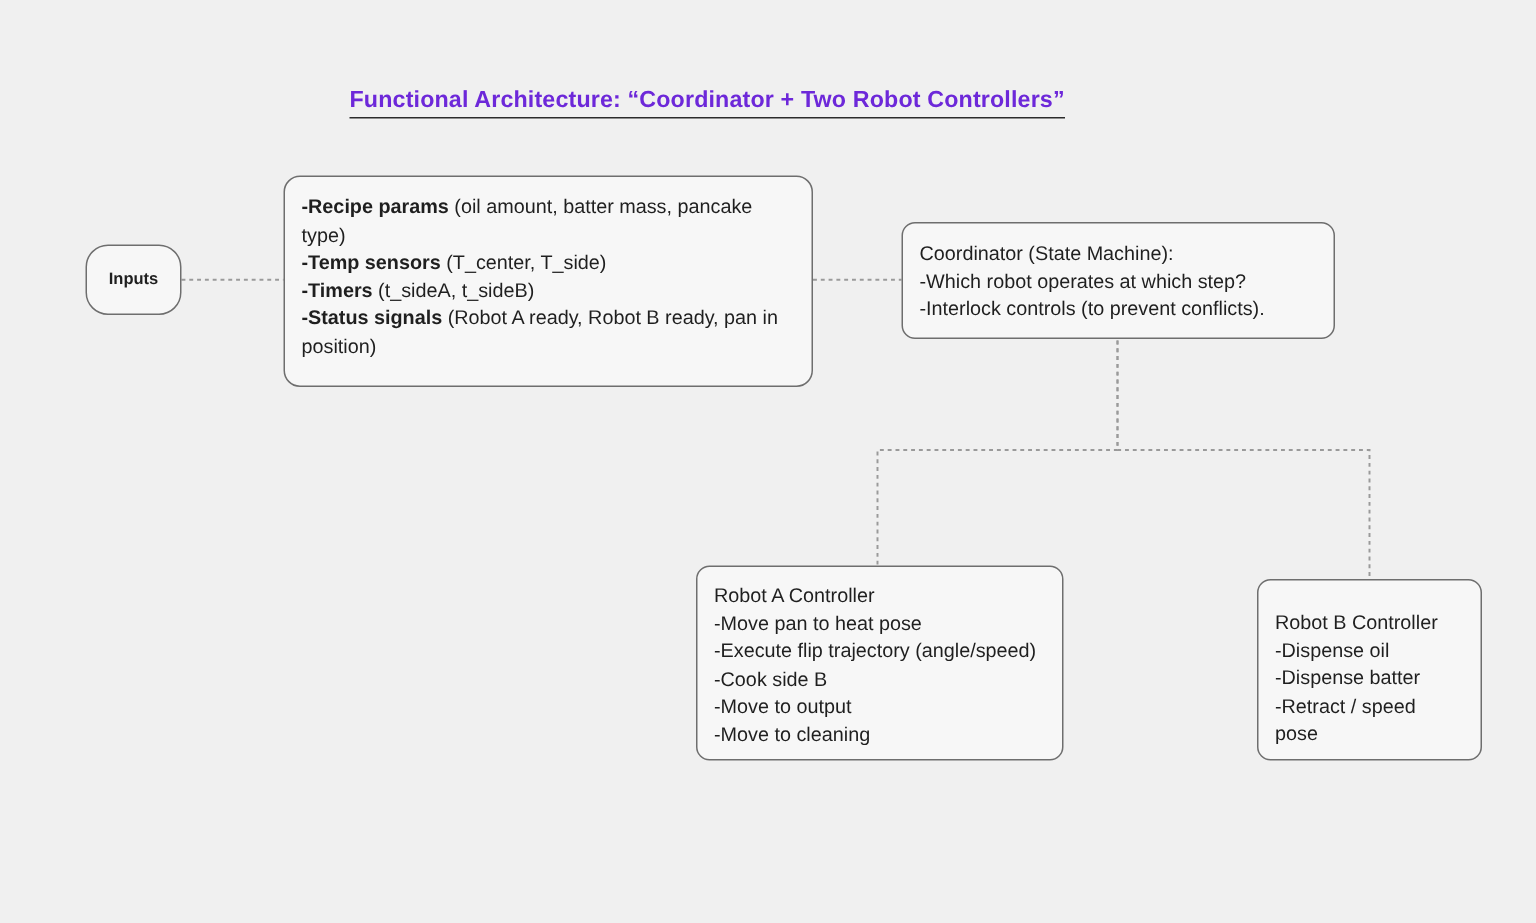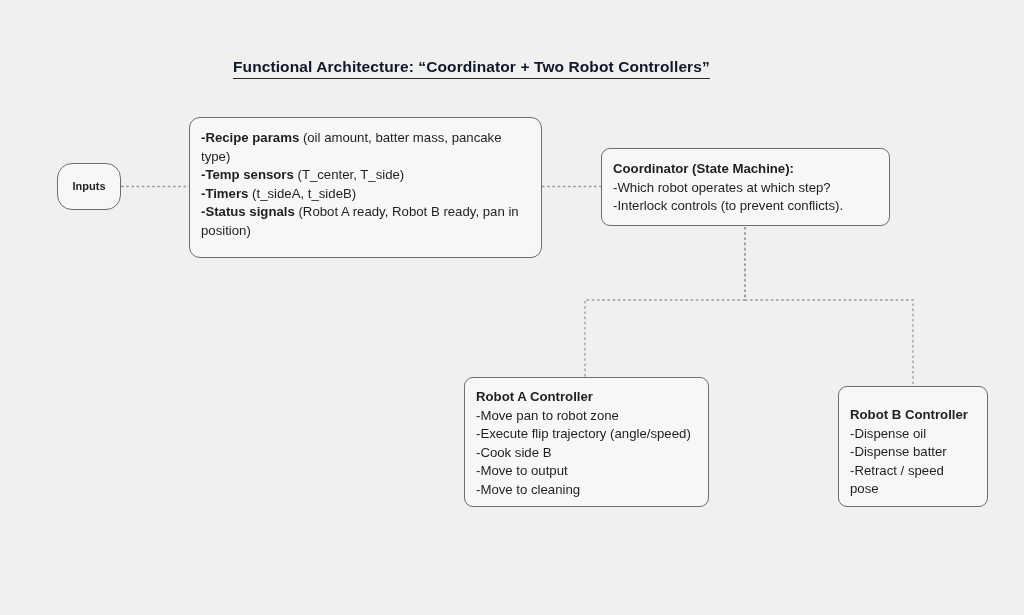--- a/index.html
+++ b/index.html
@@ -28,21 +28,21 @@
     pointer-events: none;
   }
 
   .title {
     position: absolute;
     left: 233px;
     top: 58px;
     font-size: 15.5px;
     font-weight: bold;
     letter-spacing: 0.1px;
-    color: #0f172a;
+    color: #6d28d9;
     border-bottom: 1.5px solid #2b2b2b;
     padding-bottom: 2px;
     white-space: nowrap;
   }
 
   .node {
     position: absolute;
     box-sizing: border-box;
     background: #f7f7f7;
     border: 1.4px solid #6e6e6e;
@@ -93,21 +93,21 @@
   .node-robot-b {
     left: 838px;
     top: 386px;
     width: 150px;
     height: 121px;
     padding: 19px 12px 0 11px;
   }
 
   .line { display: block; }
   .line b { font-weight: bold; }
-  .hdr { font-weight: bold; }
+  .hdr { font-weight: normal; }
 </style>
 </head>
 <body>
 
 <div id="canvas">
 
   <svg id="edges" viewBox="0 0 1024 615" width="1024" height="615">
     <g fill="none" stroke="#9a9a9a" stroke-width="1.3" stroke-dasharray="2.6 2.6">
       <path d="M121,186.5 L189,186.5"></path>
       <path d="M542,186.5 L601,186.5"></path>
@@ -132,21 +132,21 @@
   </div>
 
   <div class="node node-coordinator">
     <div class="line hdr">Coordinator (State Machine):</div>
     <div class="line">-Which robot operates at which step?</div>
     <div class="line">-Interlock controls (to prevent conflicts).</div>
   </div>
 
   <div class="node node-robot-a">
     <div class="line hdr">Robot A Controller</div>
-    <div class="line">-Move pan to robot zone</div>
+    <div class="line">-Move pan to heat pose</div>
     <div class="line">-Execute flip trajectory (angle/speed)</div>
     <div class="line">-Cook side B</div>
     <div class="line">-Move to output</div>
     <div class="line">-Move to cleaning</div>
   </div>
 
   <div class="node node-robot-b">
     <div class="line hdr">Robot B Controller</div>
     <div class="line">-Dispense oil</div>
     <div class="line">-Dispense batter</div>

